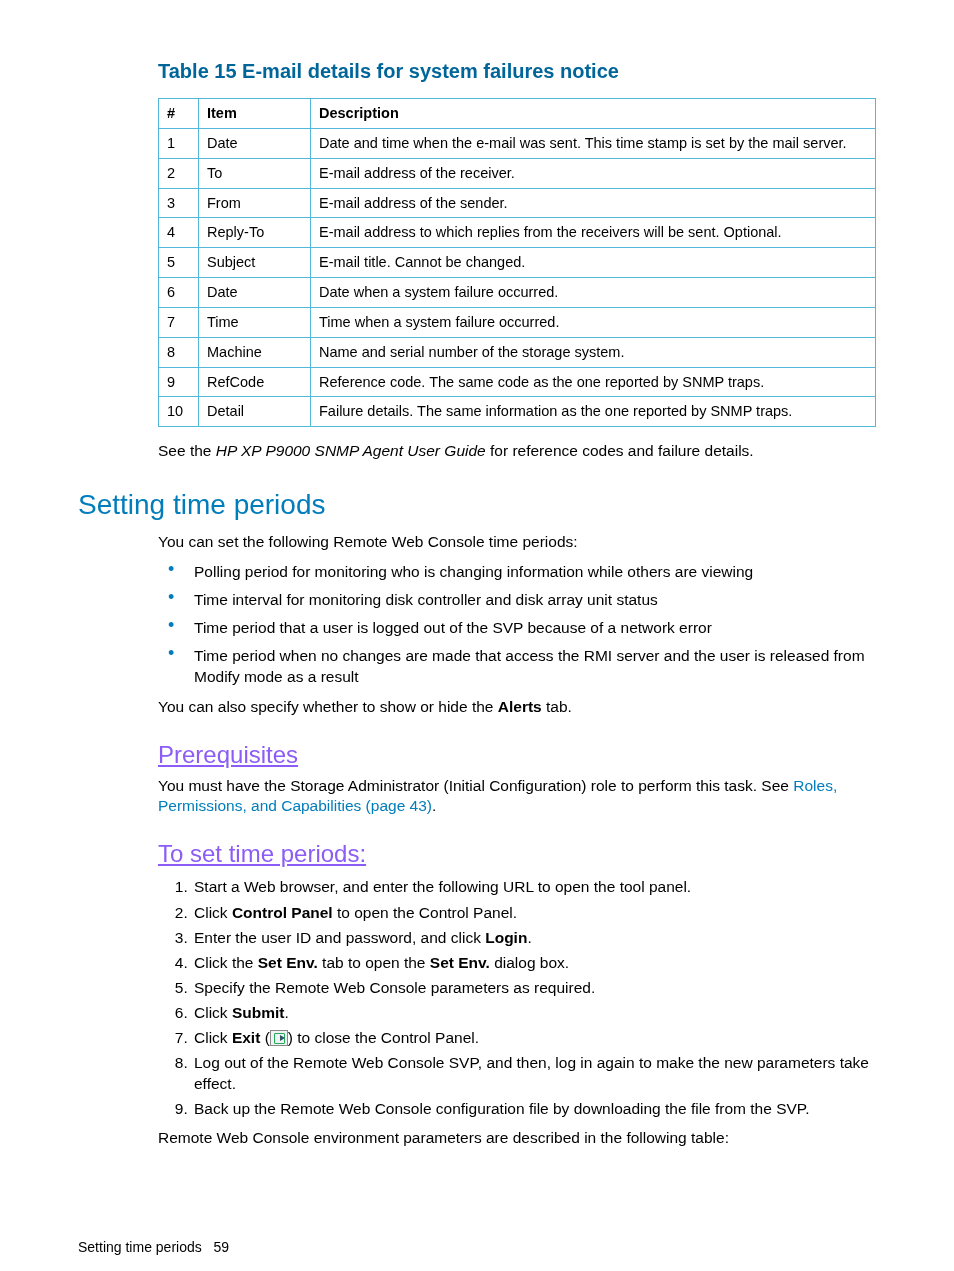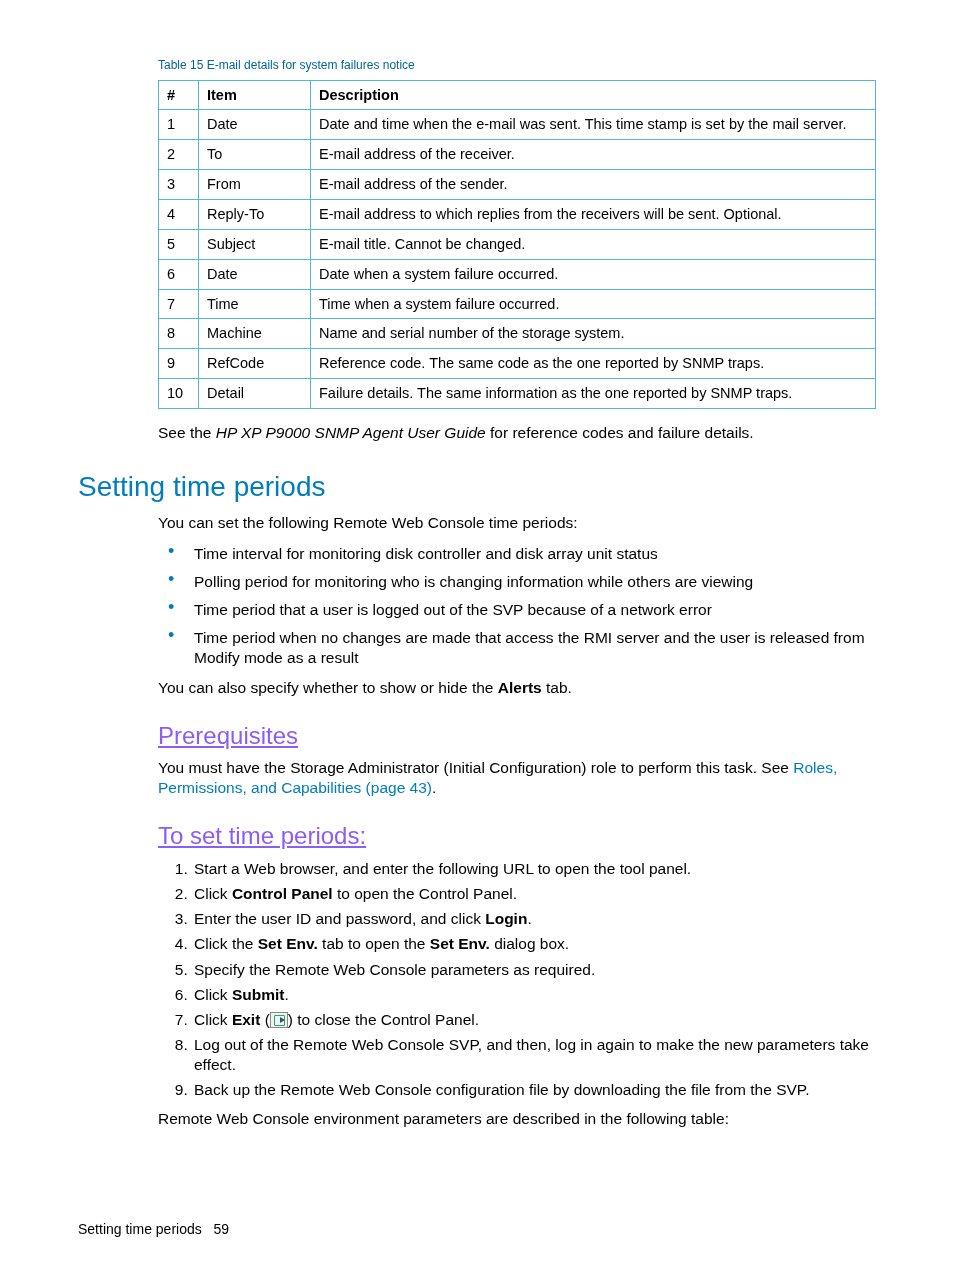--- a/index.html
+++ b/index.html
@@ -9,23 +9,23 @@
     font-size: 15.5px;
     color: #000;
     margin: 0;
     padding: 58px 78px 40px 78px;
     width: 954px;
     line-height: 1.3;
     background: #fff;
   }
   .table-caption {
     color: #006699;
-    font-weight: 400;
-    font-size: 12px;
-    margin: 0 0 6px 80px;
+    font-weight: 700;
+    font-size: 20px;
+    margin: 0 0 14px 80px;
   }
   table {
     border-collapse: collapse;
     width: calc(100% - 80px);
     margin-left: 80px;
     font-size: 14.5px;
   }
   table th, table td {
     border: 1px solid #52b7d8;
     padding: 5px 8px;
@@ -190,22 +190,22 @@
 
 <p class="note">
   <span>See the </span><em>HP XP P9000 SNMP Agent User Guide</em><span> for reference codes and failure details.</span>
 </p>
 
 <h1>Setting time periods</h1>
 
 <p class="body-p">You can set the following Remote Web Console time periods:</p>
 
 <ul class="bullets">
+  <li>Polling period for monitoring who is changing information while others are viewing</li>
   <li>Time interval for monitoring disk controller and disk array unit status</li>
-  <li>Polling period for monitoring who is changing information while others are viewing</li>
   <li>Time period that a user is logged out of the SVP because of a network error</li>
   <li>Time period when no changes are made that access the RMI server and the user is released from Modify mode as a result</li>
 </ul>
 
 <p class="body-p">
   <span>You can also specify whether to show or hide the </span><strong>Alerts</strong><span> tab.</span>
 </p>
 
 <h2>Prerequisites</h2>
 

